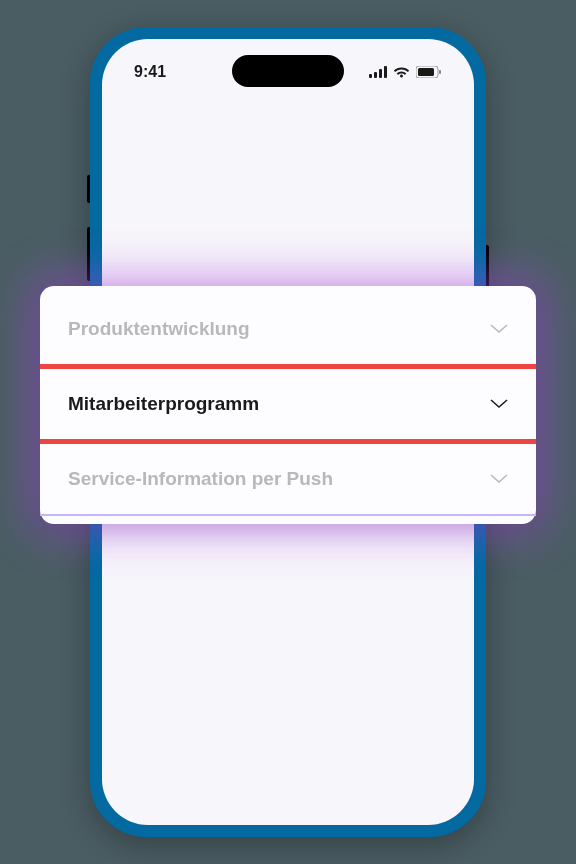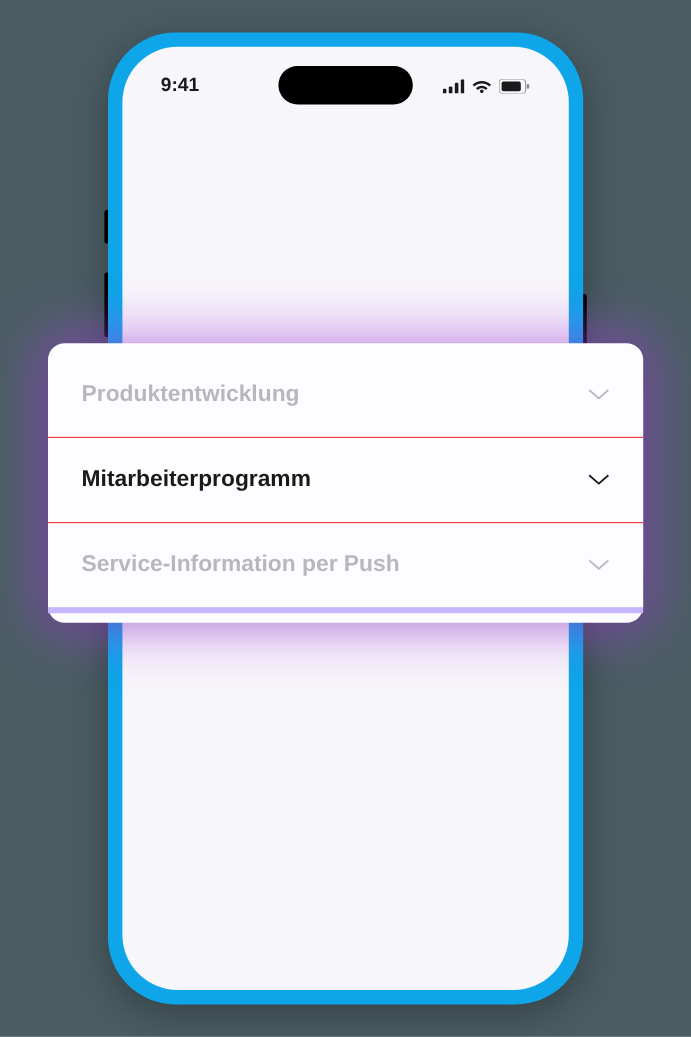--- a/index.html
+++ b/index.html
@@ -16,21 +16,21 @@
       align-items: center;
       justify-content: center;
       font-family: -apple-system, BlinkMacSystemFont, 'Segoe UI', sans-serif;
       position: relative;
       overflow: hidden;
     }
     
     .phone-frame {
       width: 396px;
       height: 810px;
-      background: #0ea5e9;
+      background: #0369a1;
       border-radius: 56px;
       padding: 12px;
       position: relative;
       box-shadow: 0 8px 30px rgba(0,0,0,0.3);
     }
     
     .phone-screen {
       width: 100%;
       height: 100%;
       background: #f7f6fa;
@@ -94,26 +94,26 @@
         0 4px 20px rgba(0,0,0,0.15);
       z-index: 20;
       padding: 8px 0;
     }
     
     .list-item {
       display: flex;
       align-items: center;
       justify-content: space-between;
       padding: 24px 28px;
-      border-bottom: 1px solid #ef4444;
+      border-bottom: 5px solid #ef4444;
       cursor: pointer;
     }
     
     .list-item:last-child {
-      border-bottom: 5px solid #c4b5fd;
+      border-bottom: 2px solid #c4b5fd;
     }
     
     .list-item-label {
       font-size: 19px;
       font-weight: 600;
       color: #b8b8bc;
     }
     
     .list-item.active .list-item-label {
       color: #1a1a1a;

